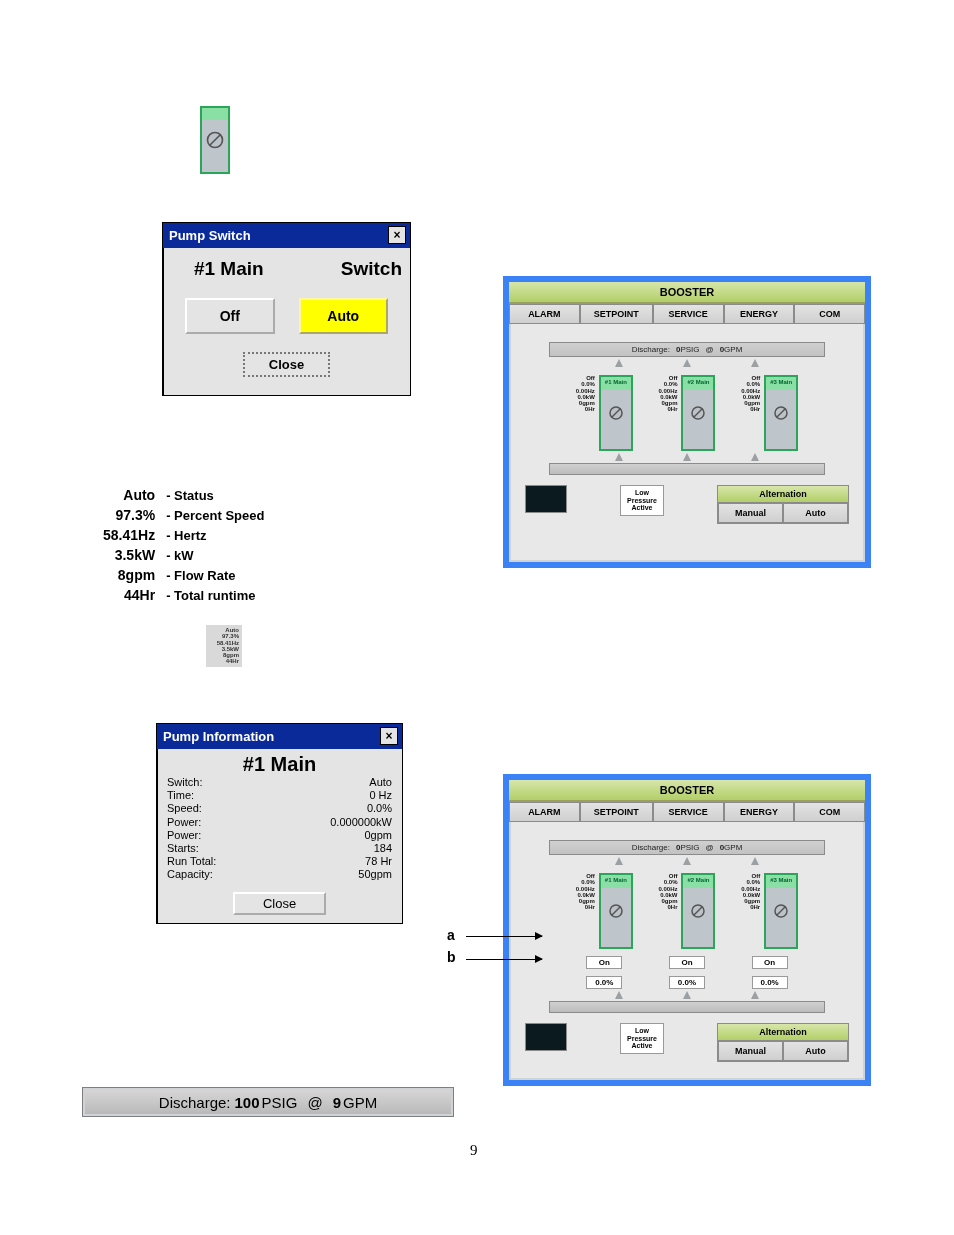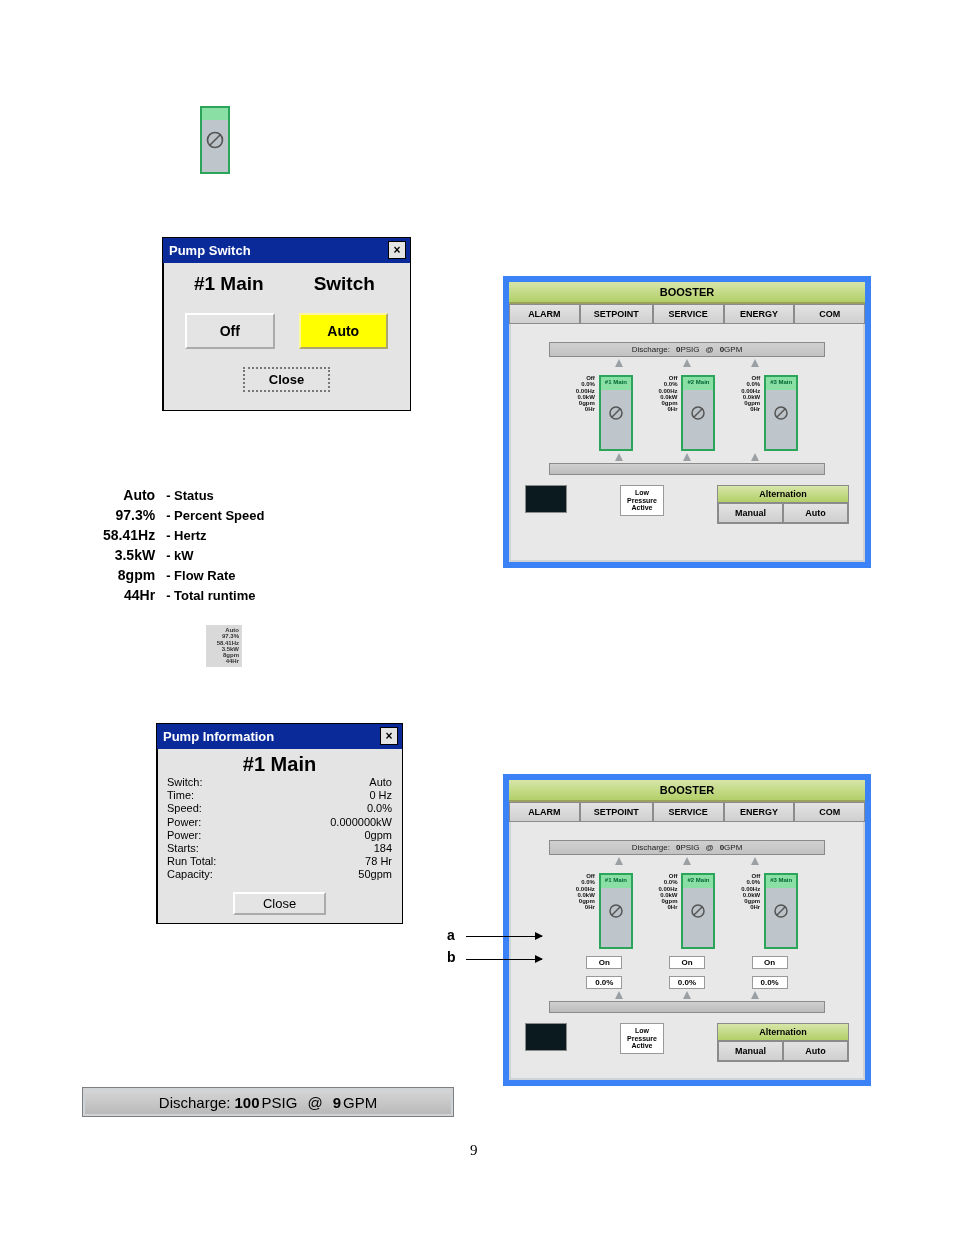--- a/index.html
+++ b/index.html
@@ -7,21 +7,21 @@
   
   .pump-icon{width:26px;height:64px;border:2px solid #2aa559;background:linear-gradient(#8adfa4 0 18%,#bfc6cb 18% 100%);display:flex;align-items:center;justify-content:center}
   .pump-icon svg{width:20px;height:20px}
   
   .modal{border:1px solid #000;background:#e4e4e4;box-shadow:1px 1px 0 #000 inset,0 0 0 0}
   .modal .titlebar{background:linear-gradient(#0a2a9a,#0a2a9a);color:#fff;font-weight:bold;padding:3px 4px 4px 6px;font-size:13px;display:flex;align-items:center}
   .modal .titlebar .x{margin-left:auto;background:#e4e4e4;color:#000;width:16px;height:16px;display:flex;align-items:center;justify-content:center;border:1px solid #000;font-size:12px;font-weight:bold}
   .ps-body{padding:10px 8px 18px}
   .ps-head{display:flex;font-weight:bold;font-size:19px}
   .ps-head .c1{flex:1;text-align:center}
-  .ps-head .c2{flex:1;text-align:center}
+  .ps-head .c2{flex:1;text-align:right}
   .ps-btns{display:flex;gap:24px;padding:18px 14px 10px}
   .off-btn{flex:1;height:36px;background:#e4e4e4;border:2px outset #fff;font-weight:bold;font-size:14px}
   .auto-btn{flex:1;height:36px;background:#ffff00;border:2px outset #fff7a0;font-weight:bold;font-size:14px}
   .close-btn{display:block;margin:8px auto 0;padding:3px 24px;background:#e4e4e4;border:2px dotted #777;font-weight:bold;font-size:13px}
   
   .close-btn2{display:block;margin:10px auto 6px;padding:2px 28px;background:#e4e4e4;border:2px outset #fff;font-size:13px}
   
   .stats-tbl .v{text-align:right;font-weight:bold;font-size:14px;padding-right:8px}
   .stats-tbl .l{font-weight:bold;font-size:13px}
   
@@ -67,21 +67,21 @@
 
 <div class="abs" style="left:200px;top:106px">
   <div class="pump-icon">
       <svg viewBox="0 0 24 24">
         <circle cx="12" cy="12" r="9" fill="#bcc3c8" stroke="#555" stroke-width="2"></circle>
         <line x1="6" y1="18" x2="18" y2="6" stroke="#555" stroke-width="2"></line>
       </svg>
     </div>
 </div>
 
-<div class="abs modal" style="left:162px;top:237px;width:247px">
+<div class="abs modal" style="left:162px;top:222px;width:247px">
   <div class="titlebar">
     <span>Pump Switch</span>
     <span class="x">×</span>
   </div>
   <div class="ps-body">
     <div class="ps-head">
       <span class="c1">#1 Main</span>
       <span class="c2">Switch</span>
     </div>
     <div class="ps-btns">

